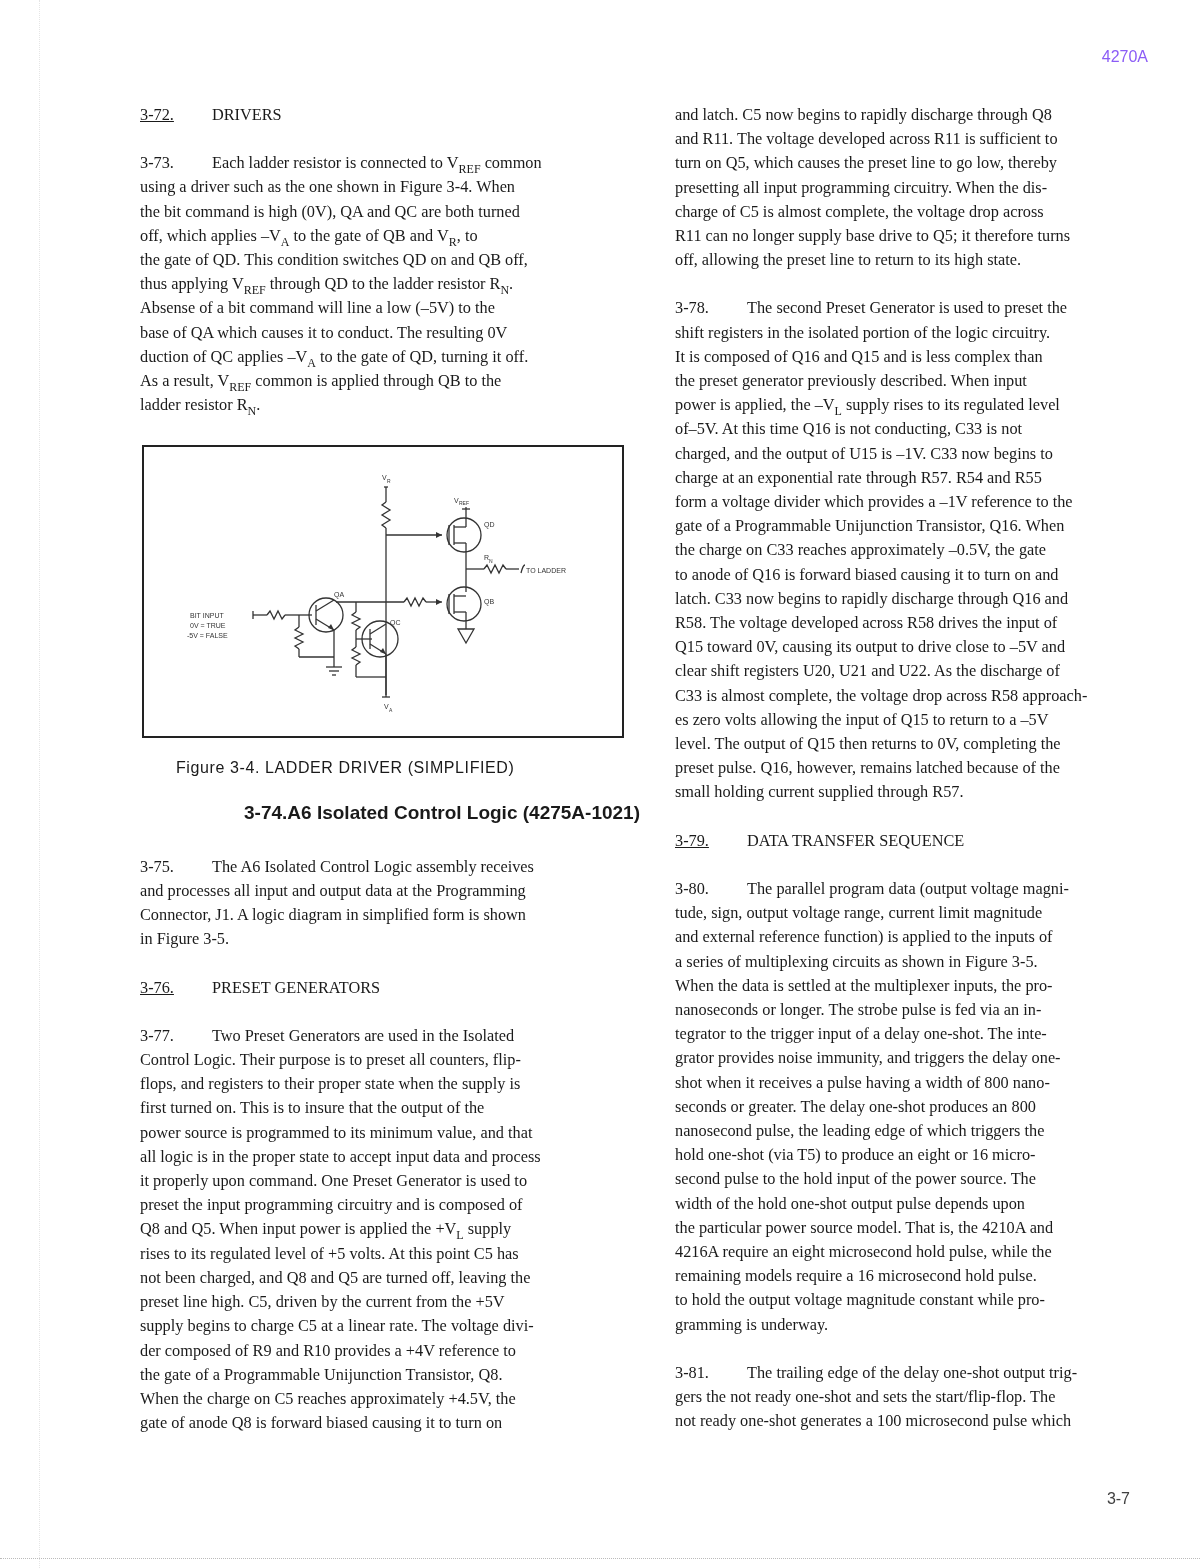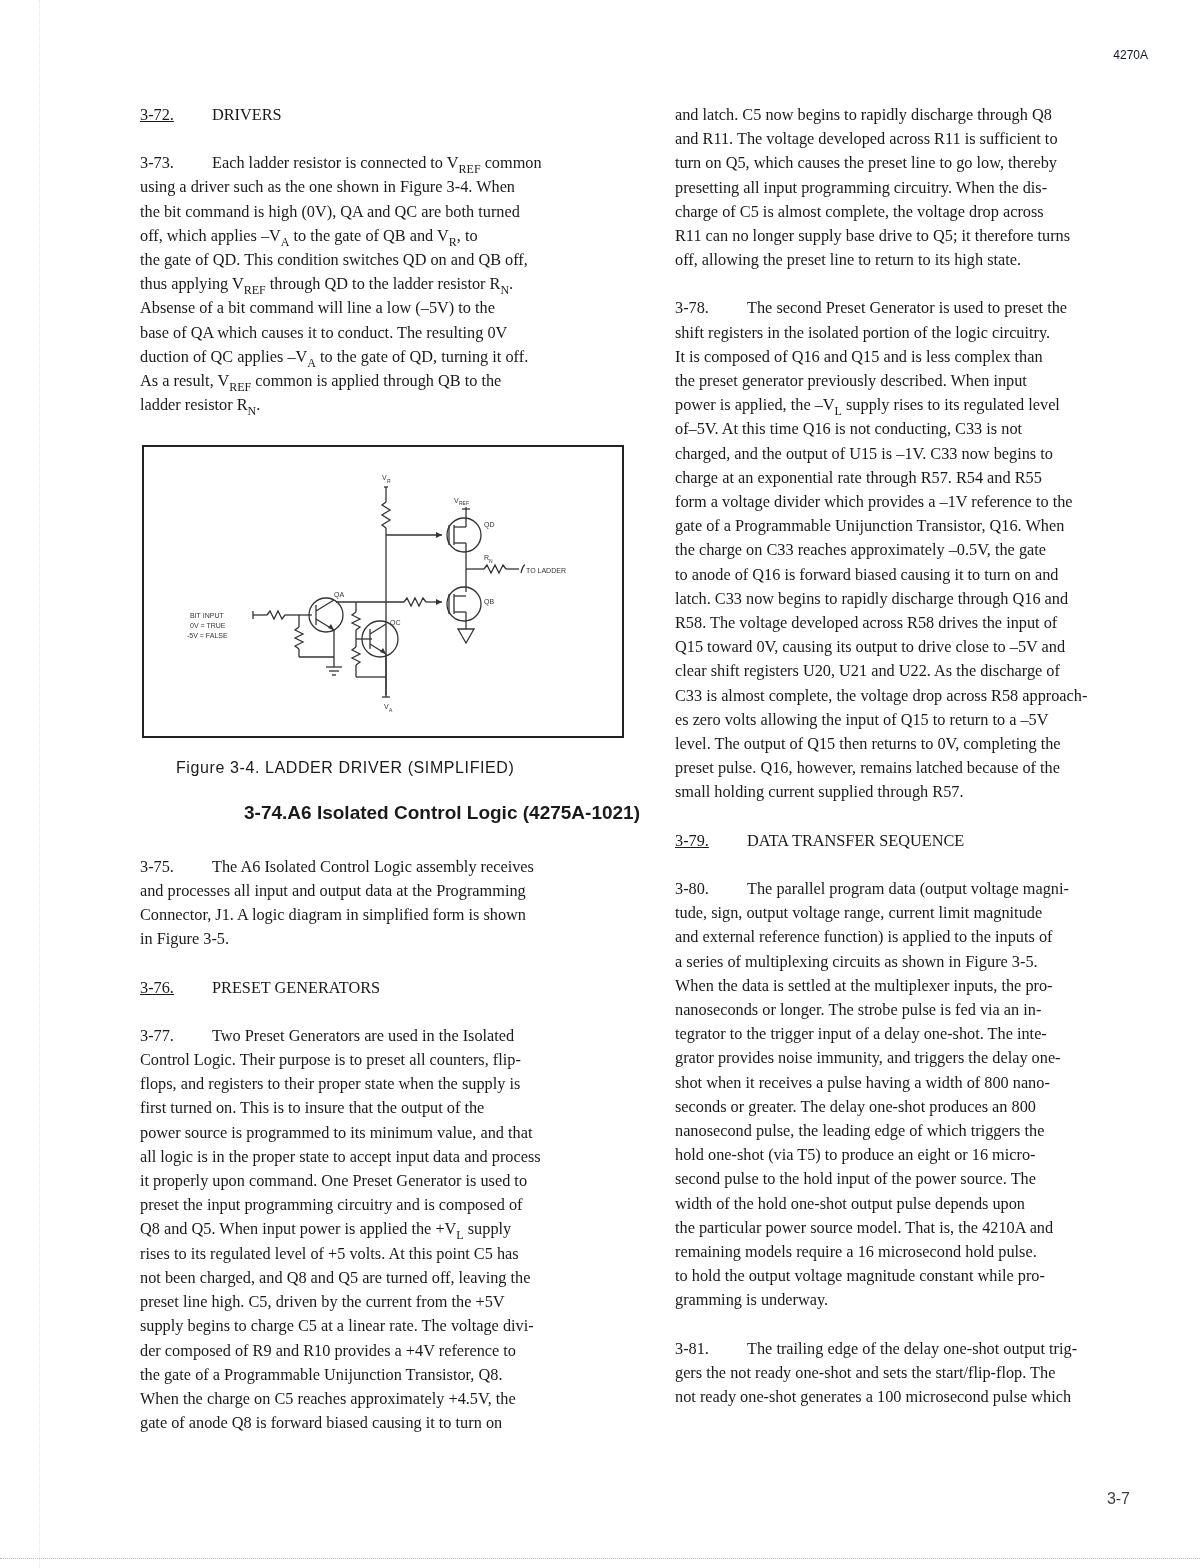--- a/index.html
+++ b/index.html
@@ -1,18 +1,18 @@
 <!DOCTYPE html>
 <html><head>
 <meta charset="utf-8">
 <style>
   * { box-sizing: border-box; margin: 0; padding: 0; }
   html, body { width: 1200px; height: 1568px; background: #ffffff; overflow: hidden; }
   body { position: relative; font-family: "Liberation Serif", "DejaVu Serif", serif; color: #1a1a1a; }
-  .page-header { position: absolute; top: 48px; right: 52px; font-family: "Liberation Sans", "DejaVu Sans", sans-serif; font-size: 12px; color: #0f172a; }
+  .page-header { position: absolute; top: 48px; right: 52px; font-family: "Liberation Sans", "DejaVu Sans", sans-serif; font-size: 16px; color: #8b5cf6; }
   .page-footer { position: absolute; top: 1490px; right: 70px; font-family: "Liberation Sans", "DejaVu Sans", sans-serif; font-size: 16px; color: #404040; }
   .col { position: absolute; top: 103px; font-size: 16.3px; line-height: 24.2px; }
   .col-left { left: 140px; width: 500px; }
   .col-right { left: 675px; width: 490px; }
   .para { margin-bottom: 24px; }
   .line { display: block; white-space: nowrap; }
   .pnum { display: inline-block; width: 72px; }
   .head { margin-bottom: 24px; white-space: nowrap; }
   .head .pnum { width: 72px; text-decoration: underline; }
   sub { font-size: 12px; vertical-align: -5px; line-height: 0; }
@@ -239,20 +239,21 @@
     <span class="line">nanoseconds or longer.  The strobe pulse is fed via an in-</span>
     <span class="line">tegrator to the trigger input of a delay one-shot.  The inte-</span>
     <span class="line">grator provides noise immunity, and triggers the delay one-</span>
     <span class="line">shot when it receives a pulse having a width of 800 nano-</span>
     <span class="line">seconds or greater.  The delay one-shot produces an 800</span>
     <span class="line">nanosecond pulse, the leading edge of which triggers the</span>
     <span class="line">hold one-shot (via T5) to produce an eight or 16 micro-</span>
     <span class="line">second pulse to the hold input of the power source.  The</span>
     <span class="line">width of the hold one-shot output pulse depends upon</span>
     <span class="line">the particular power source model.  That is, the 4210A and</span>
+    <span class="line">4216A require an eight microsecond hold pulse, while the</span>
     <span class="line">remaining models require a 16 microsecond hold pulse.</span>
     <span class="line">to hold the output voltage magnitude constant while pro-</span>
     <span class="line">gramming is underway.</span>
   </div>
 
   <div class="para">
     <span class="line"><span class="pnum">3-81.</span><span>The trailing edge of the delay one-shot output trig-</span></span>
     <span class="line">gers the not ready one-shot and sets the start/flip-flop.  The</span>
     <span class="line">not ready one-shot generates a 100 microsecond pulse which</span>
   </div>

